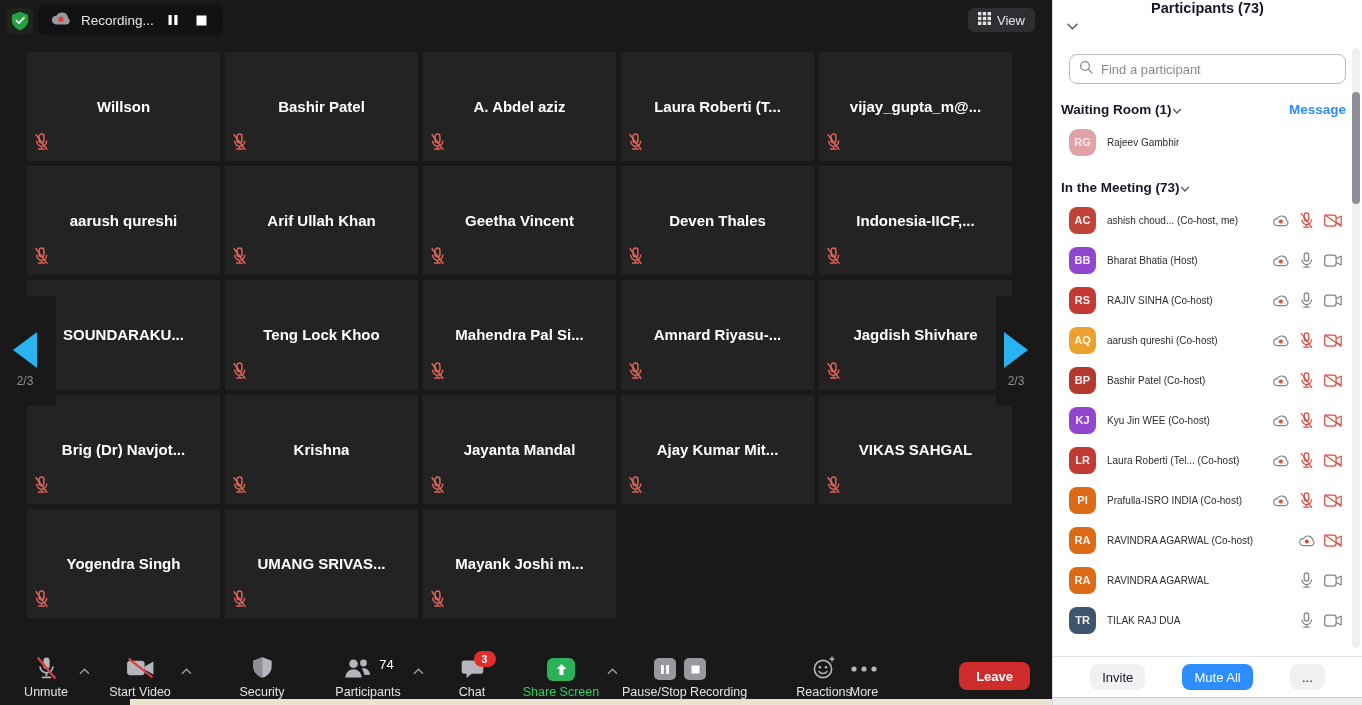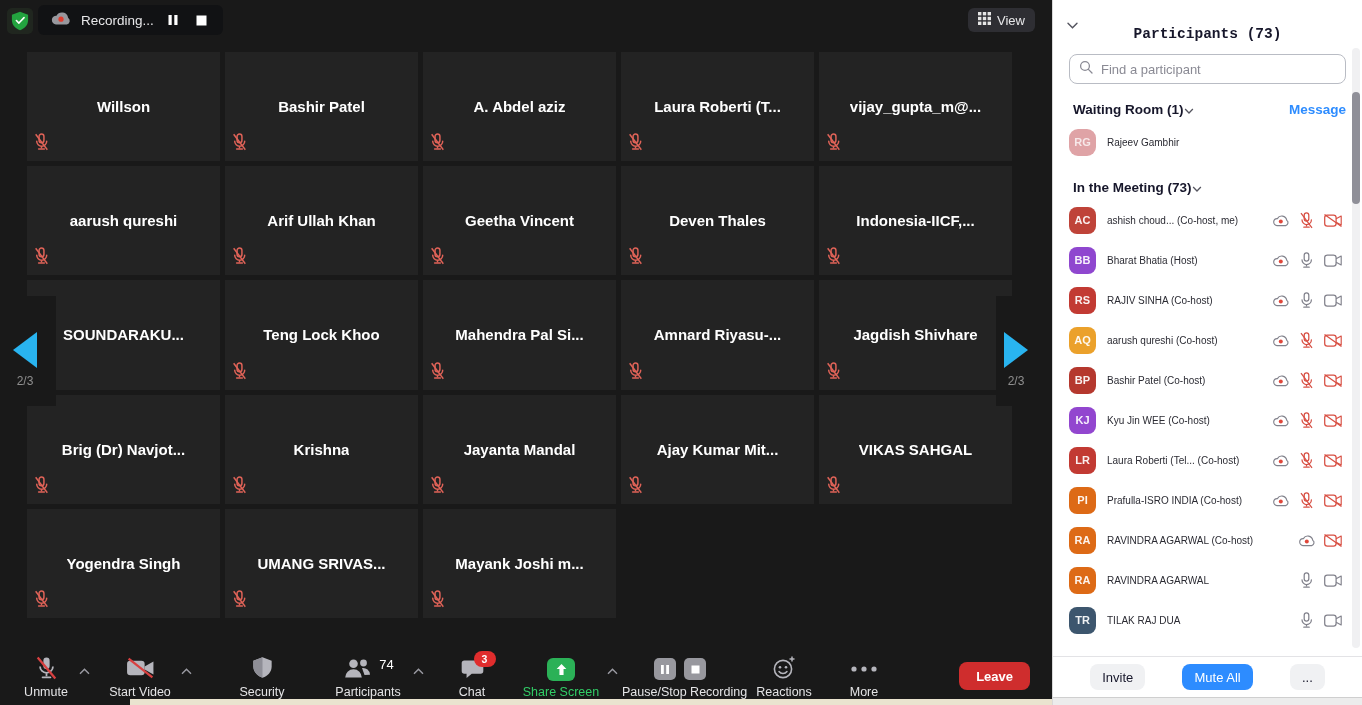--- a/index.html
+++ b/index.html
@@ -48,29 +48,29 @@
   .sq{width:22px;height:22px;background:#98989e;border-radius:5px;display:flex;align-items:center;
        justify-content:center;}
   .recpair{display:flex;gap:8px;}
   .leave-btn{position:absolute;right:22px;bottom:15px;height:28px;background:#cf2d2d;color:#fff;
        border:none;border-radius:8px;font-size:13px;font-weight:bold;padding:5px 17px;
        font-family:"Liberation Sans",sans-serif;cursor:pointer;}
   .bottom-strip{position:absolute;left:130px;top:699px;width:922px;height:6px;background:#eae3cf;z-index:9;}
   
   .panel{position:relative;width:310px;height:705px;background:#fff;flex:0 0 auto;
        border-left:1px solid #d9d9d9;box-sizing:border-box;}
-  .panel-header{height:42px;display:flex;align-items:flex-end;position:relative;font-family:Liberation Mono, monospace;}
+  .panel-header{height:42px;display:flex;align-items:flex-start;position:relative;}
   .panel-header .chev{position:absolute;left:14px;top:16px;cursor:pointer;}
   .panel-title{flex:1;text-align:center;font-weight:bold;font-size:14.5px;color:#17172b;}
   .search-wrap{margin:12px 16px 0 16px;height:30px;border:1px solid #b9bcc4;border-radius:8px;
        display:flex;align-items:center;padding:0 9px;gap:6px;box-sizing:border-box;}
   .search-input{border:none;outline:none;flex:1;font-size:13px;color:#333;
        font-family:"Liberation Sans",sans-serif;background:transparent;}
   .search-input::placeholder{color:#8a8a94;}
-  .section-row{display:flex;align-items:center;margin:16px 16px 4px 20px;}
+  .section-row{display:flex;align-items:center;margin:16px 16px 4px 8px;}
   .section-label{font-weight:bold;font-size:13.5px;color:#17172b;}
   .message-link{margin-left:auto;color:#2d8cff;font-weight:bold;font-size:13.5px;
        text-decoration:none;cursor:pointer;}
   .prow{display:flex;align-items:center;height:40px;padding:0 20px 0 16px;gap:11px;cursor:pointer;}
   .avatar{width:27px;height:27px;border-radius:8px;color:rgba(255,255,255,0.92);font-size:11px;
        font-weight:bold;display:flex;align-items:center;justify-content:center;flex:0 0 auto;}
   .avatar.round{border-radius:9px;color:rgba(255,255,255,0.75);}
   .pname{font-size:10px;color:#2b2b33;white-space:nowrap;overflow:hidden;flex:1;}
   .picons{display:flex;align-items:center;gap:7px;flex:0 0 auto;}
   .picons>span{display:flex;align-items:center;justify-content:center;width:19px;}
@@ -465,21 +465,21 @@
               </span>
               <span class="sq">
                 <svg width="9" height="9" viewBox="0 0 9 9">
                   <rect x="0.5" y="0.5" width="8" height="8" fill="#fff"></rect>
                 </svg>
               </span>
             </span>
           </div>
         <div class="tb-label">Pause/Stop Recording</div>
       </div>
-      <div class="tb-item" style="left:748px;width:72px;">
+      <div class="tb-item" style="left:788px;width:72px;">
         <div class="tb-icon">
             <span><svg width="26" height="26" viewBox="0 0 26 26">
                 <circle cx="12" cy="14" r="8.6" fill="none" stroke="#b5b5bc" stroke-width="1.6"></circle>
                 <circle cx="9" cy="12.2" r="1.3" fill="#b5b5bc"></circle>
                 <circle cx="15" cy="12.2" r="1.3" fill="#b5b5bc"></circle>
                 <path d="M8 16.5 a5 5 0 0 0 8 0" fill="none" stroke="#b5b5bc" stroke-width="1.5" stroke-linecap="round"></path>
                 <path d="M21 1.5 v5 M18.5 4 h5" stroke="#b5b5bc" stroke-width="1.5"></path>
               </svg></span>
           </div>
         <div class="tb-label">Reactions</div>

